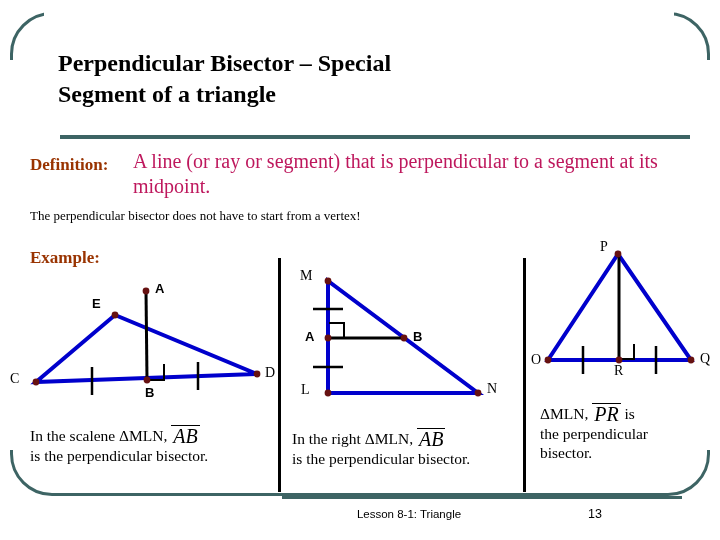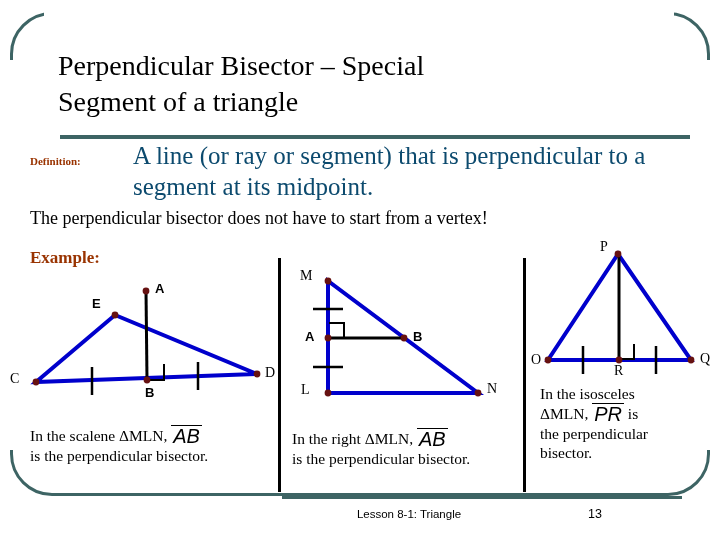--- a/index.html
+++ b/index.html
@@ -31,59 +31,59 @@
   .frame-mask {
     position: absolute;
     background: #ffffff;
   }
   #title {
     position: absolute;
     left: 58px;
     top: 48px;
     width: 610px;
     font-family: "Liberation Serif", serif;
-    font-weight: normal;
-    font-size: 28px;
+    font-weight: bold;
+    font-size: 24px;
     line-height: 1.28;
     color: #000000;
     letter-spacing: 0px;
   }
   #title-rule {
     position: absolute;
     left: 60px;
     top: 135px;
     width: 630px;
     height: 4px;
     background: #3d6464;
   }
   .accent {
     color: #993300;
     font-weight: bold;
   }
   #def-label {
     position: absolute;
     left: 30px;
     top: 155px;
-    font-size: 11px;
+    font-size: 17px;
   }
   #def-body {
     position: absolute;
     left: 133px;
-    top: 140px;
+    top: 149px;
     width: 560px;
-    font-size: 25px;
+    font-size: 20px;
     line-height: 1.25;
-    color: #0c4a6e;
+    color: #be185d;
   }
   #def-note {
     position: absolute;
     left: 30px;
     top: 208px;
     width: 670px;
-    font-size: 18px;
+    font-size: 13px;
     color: #000;
   }
   #example-label {
     position: absolute;
     left: 30px;
     top: 248px;
     font-size: 17px;
   }
   
   .divider {
@@ -96,21 +96,21 @@
 
   .diagram { position: absolute; }
   .caption {
     position: absolute;
     font-family: "Liberation Serif", serif;
     font-size: 15.5px;
     line-height: 1.18;
     color: #000;
   }
   .seg-label {
-    font-family: Liberation Sans, sans-serif;
+    font-family: Liberation Serif, serif;
     font-style: italic;
     font-size: 20px;
     border-top: 1.6px solid #000;
     padding: 0 2px;
     display: inline-block;
     line-height: 1.05;
     vertical-align: -2px;
   }
   .vlabel {
     position: absolute;
@@ -252,21 +252,21 @@
     <circle cx="13" cy="120" r="3.4" fill="#661111"></circle>
     <circle cx="156" cy="120" r="3.4" fill="#661111"></circle>
     <circle cx="84" cy="120" r="3.4" fill="#661111"></circle>
   </svg>
   <div class="vlabel" style="left:600px; top:239px;">P</div>
   <div class="vlabel" style="left:531px; top:352px;">O</div>
   <div class="vlabel" style="left:700px; top:351px;">Q</div>
   <div class="vlabel" style="left:614px; top:363px;">R</div>
 
   <div class="caption" style="left:540px; top:385px; width:165px;">
-    <span>In the isosceles</span><br>
+    <br>
     <span>ΔMLN,</span>
     <span class="seg-label">PR</span>
     <span>is</span><br>
     <span>the perpendicular</span><br>
     <span>bisector.</span>
   </div>
 
   <div id="footer-rule"></div>
   <div id="footer-text">
     <div>Lesson 8-1: Triangle</div>

